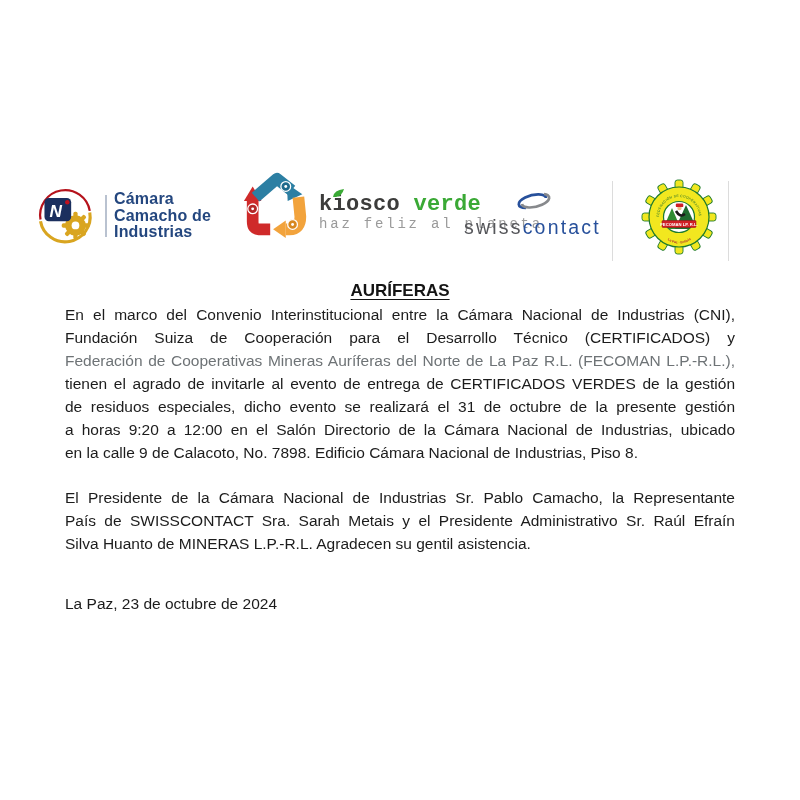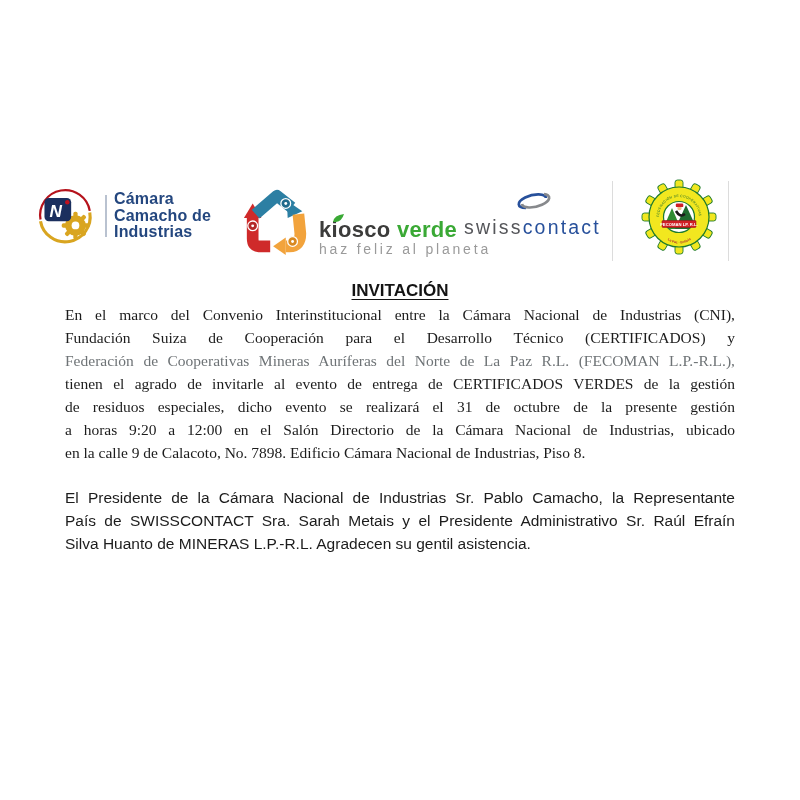--- a/index.html
+++ b/index.html
@@ -6,21 +6,21 @@
   html,body { width:800px; height:800px; background:#ffffff; font-family:"Liberation Sans", sans-serif; }
   .page { position:relative; width:800px; height:800px; background:#ffffff; overflow:hidden; }
 
   
   .logo { position:absolute; }
   .cni { left:35px; top:184px; display:flex; align-items:center; }
   .cni-badge { width:62px; height:64px; }
   .cni-divider { width:2px; height:42px; background:#b9c2d0; margin:0 7px 0 8px; }
   .cni-text { color:#24477f; font-size:16px; font-weight:700; line-height:16.5px; letter-spacing:0.2px; }
 
-  .kiosco { left:241px; top:185px; display:flex; align-items:flex-end; }
+  .kiosco { left:241px; top:168px; display:flex; align-items:center;font-family:Liberation Mono, monospace; }
   .kiosco-icon { width:72px; height:72px; }
   .kiosco-text { margin-left:6px; margin-top:18px; }
   .kiosco-brand { font-size:22px; font-weight:700; letter-spacing:0.3px; position:relative; line-height:22px; }
   .kiosco-brand .k1 { color:#3c3c3b; }
   .kiosco-brand .k2 { color:#3aa935; }
   .kiosco-leaf { position:absolute; left:13px; top:-6px; }
   .kiosco-tagline { font-size:14px; color:#9a9a9a; letter-spacing:2.8px; margin-top:0; }
 
   .swisscontact { left:462px; top:190px; width:152px; height:52px; }
 
@@ -29,21 +29,21 @@
   .vline { position:absolute; width:1px; background:#dcdcdc; top:181px; height:80px; }
   .vline-a { left:612px; }
   .vline-b { left:728px; }
 
   
   .doc-title { position:absolute; top:281px; left:0; width:800px; text-align:center;
                font-size:17px; font-weight:700; color:#141414; }
   .doc-title span { text-decoration:underline; text-underline-offset:3px; }
 
   .para { position:absolute; left:65px; width:670px; font-size:15.5px; color:#1c1c1c; }
-  .para1 { top:303px;font-family:Liberation Serif, serif; }
+  .para1 { top:303px; }
   .para2 { top:486px; }
   .line { line-height:23px; white-space:normal; }
   .jl { text-align:justify; text-align-last:justify; }
   .gray { color:#6e7376; }
   .date { position:absolute; left:65px; top:595px; font-size:15.5px; color:#1c1c1c; }
 </style>
 </head>
 <body>
 
 <div class="page">
@@ -154,33 +154,34 @@
     <text x="42" y="52.6" font-size="4.2" font-weight="bold" fill="#ffffff" text-anchor="middle">FECOMAN LP. R.L.</text>
     <text font-size="3.4" fill="#b03a2e" font-weight="bold">
       <textPath href="#fec-bottom" startOffset="8">La Paz - Bolivia</textPath>
     </text>
   </svg>
 
   <div class="vline vline-a"></div>
   <div class="vline vline-b"></div>
 
   <div class="doc-title">
-    <span>INVITACIÓN</span>
+    <span>AURÍFERAS</span>
   </div>
 
   <div class="para para1">
     <div class="line jl">En el marco del Convenio Interinstitucional entre la Cámara Nacional de Industrias (CNI),</div>
     <div class="line jl">Fundación Suiza de Cooperación para el Desarrollo Técnico (CERTIFICADOS) y</div>
     <div class="line jl gray">Federación de Cooperativas Mineras Auríferas del Norte de La Paz R.L. (FECOMAN L.P.-R.L.),</div>
     <div class="line jl">tienen el agrado de invitarle al evento de entrega de CERTIFICADOS VERDES de la gestión</div>
     <div class="line jl">de residuos especiales, dicho evento se realizará el 31 de octubre de la presente gestión</div>
     <div class="line jl">a horas 9:20 a 12:00 en el Salón Directorio de la Cámara Nacional de Industrias, ubicado</div>
     <div class="line">en la calle 9 de Calacoto, No. 7898. Edificio Cámara Nacional de Industrias, Piso 8.</div>
   </div>
 
   <div class="para para2">
     <div class="line jl">El Presidente de la Cámara Nacional de Industrias Sr. Pablo Camacho, la Representante</div>
     <div class="line jl">País de SWISSCONTACT Sra. Sarah Metais y el Presidente Administrativo Sr. Raúl Efraín</div>
     <div class="line">Silva Huanto de MINERAS L.P.-R.L. Agradecen su gentil asistencia.</div>
   </div>
 
+  <div class="date">La Paz, 23 de octubre de 2024</div>
 
 </div>
 
 </body></html>

